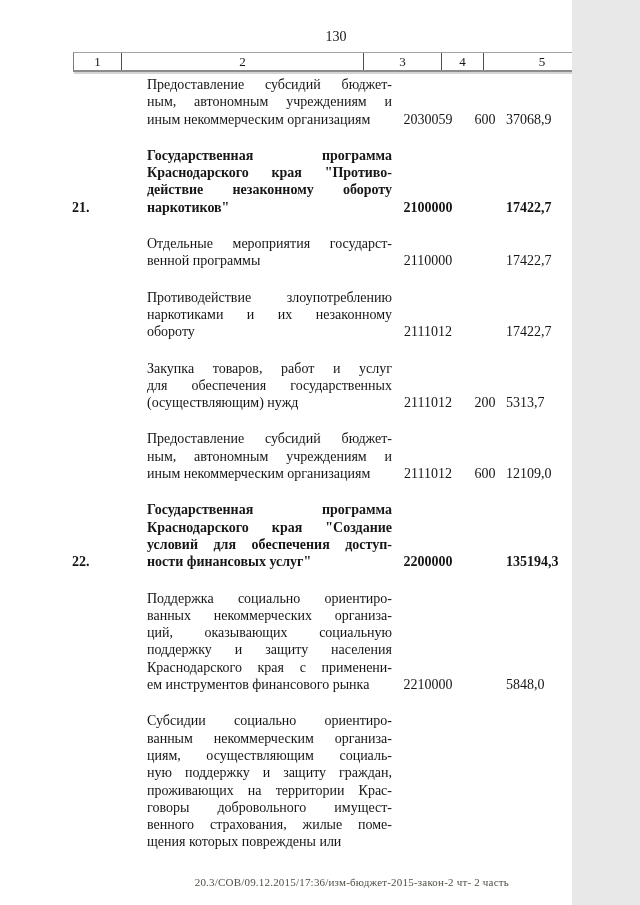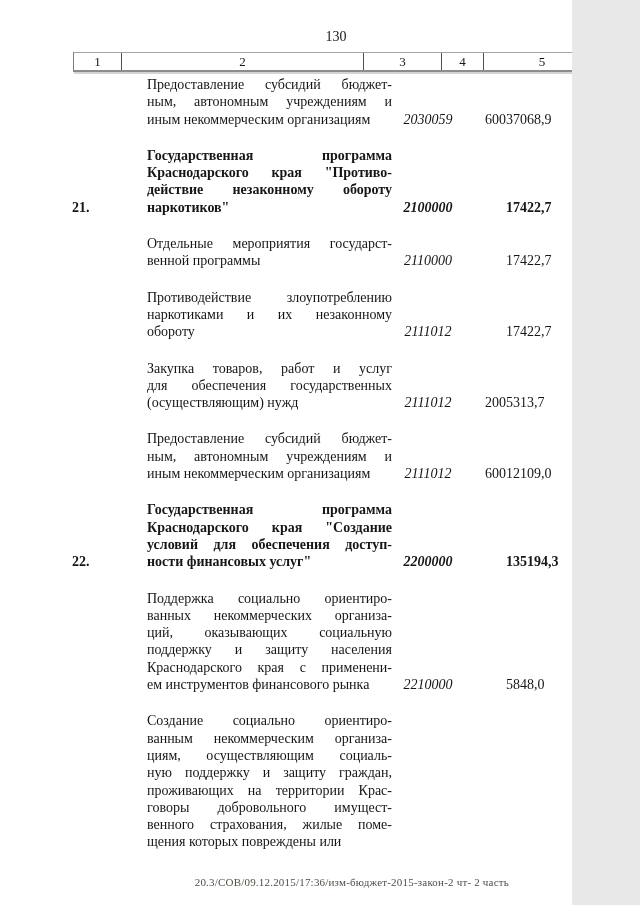--- a/index.html
+++ b/index.html
@@ -59,22 +59,22 @@
     line-height: 17.3px;
   }
   .row.bold { font-weight: bold; }
   .cell { box-sizing: border-box; }
   .cell.num { padding-left: 48px; }
   .cell.text .line {
     text-align: justify;
     text-align-last: justify;
   }
   .cell.text .line:last-child { text-align-last: left; }
-  .cell.code { text-align: center; font-style: italic; }
-  .cell.vr { text-align: right; }
+  .cell.code { text-align: center; }
+  .cell.vr { text-align: center; }
   .cell.amt { text-align: left; padding-right: 2px; }
   .footer-stamp {
     position: absolute;
     top: 876px;
     right: 63px;
     font-size: 11px;
     letter-spacing: 0.2px;
     color: #4c5243;
   }
 </style>
@@ -182,21 +182,21 @@
           <div class="line">Краснодарского края с применени-</div>
           <div class="line">ем инструментов финансового рынка</div>
         </div>
       <div class="cell code">2210000</div>
       <div class="cell vr"></div>
       <div class="cell amt">5848,0</div>
     </div>
       <div class="row">
       <div class="cell num"></div>
       <div class="cell text">
-          <div class="line">Создание социально ориентиро-</div>
+          <div class="line">Субсидии социально ориентиро-</div>
           <div class="line">ванным некоммерческим организа-</div>
           <div class="line">циям, осуществляющим социаль-</div>
           <div class="line">ную поддержку и защиту граждан,</div>
           <div class="line">проживающих на территории Крас-</div>
           <div class="line">говоры добровольного имущест-</div>
           <div class="line">венного страхования, жилые поме-</div>
           <div class="line">щения которых повреждены или</div>
         </div>
       <div class="cell code"></div>
       <div class="cell vr"></div>

